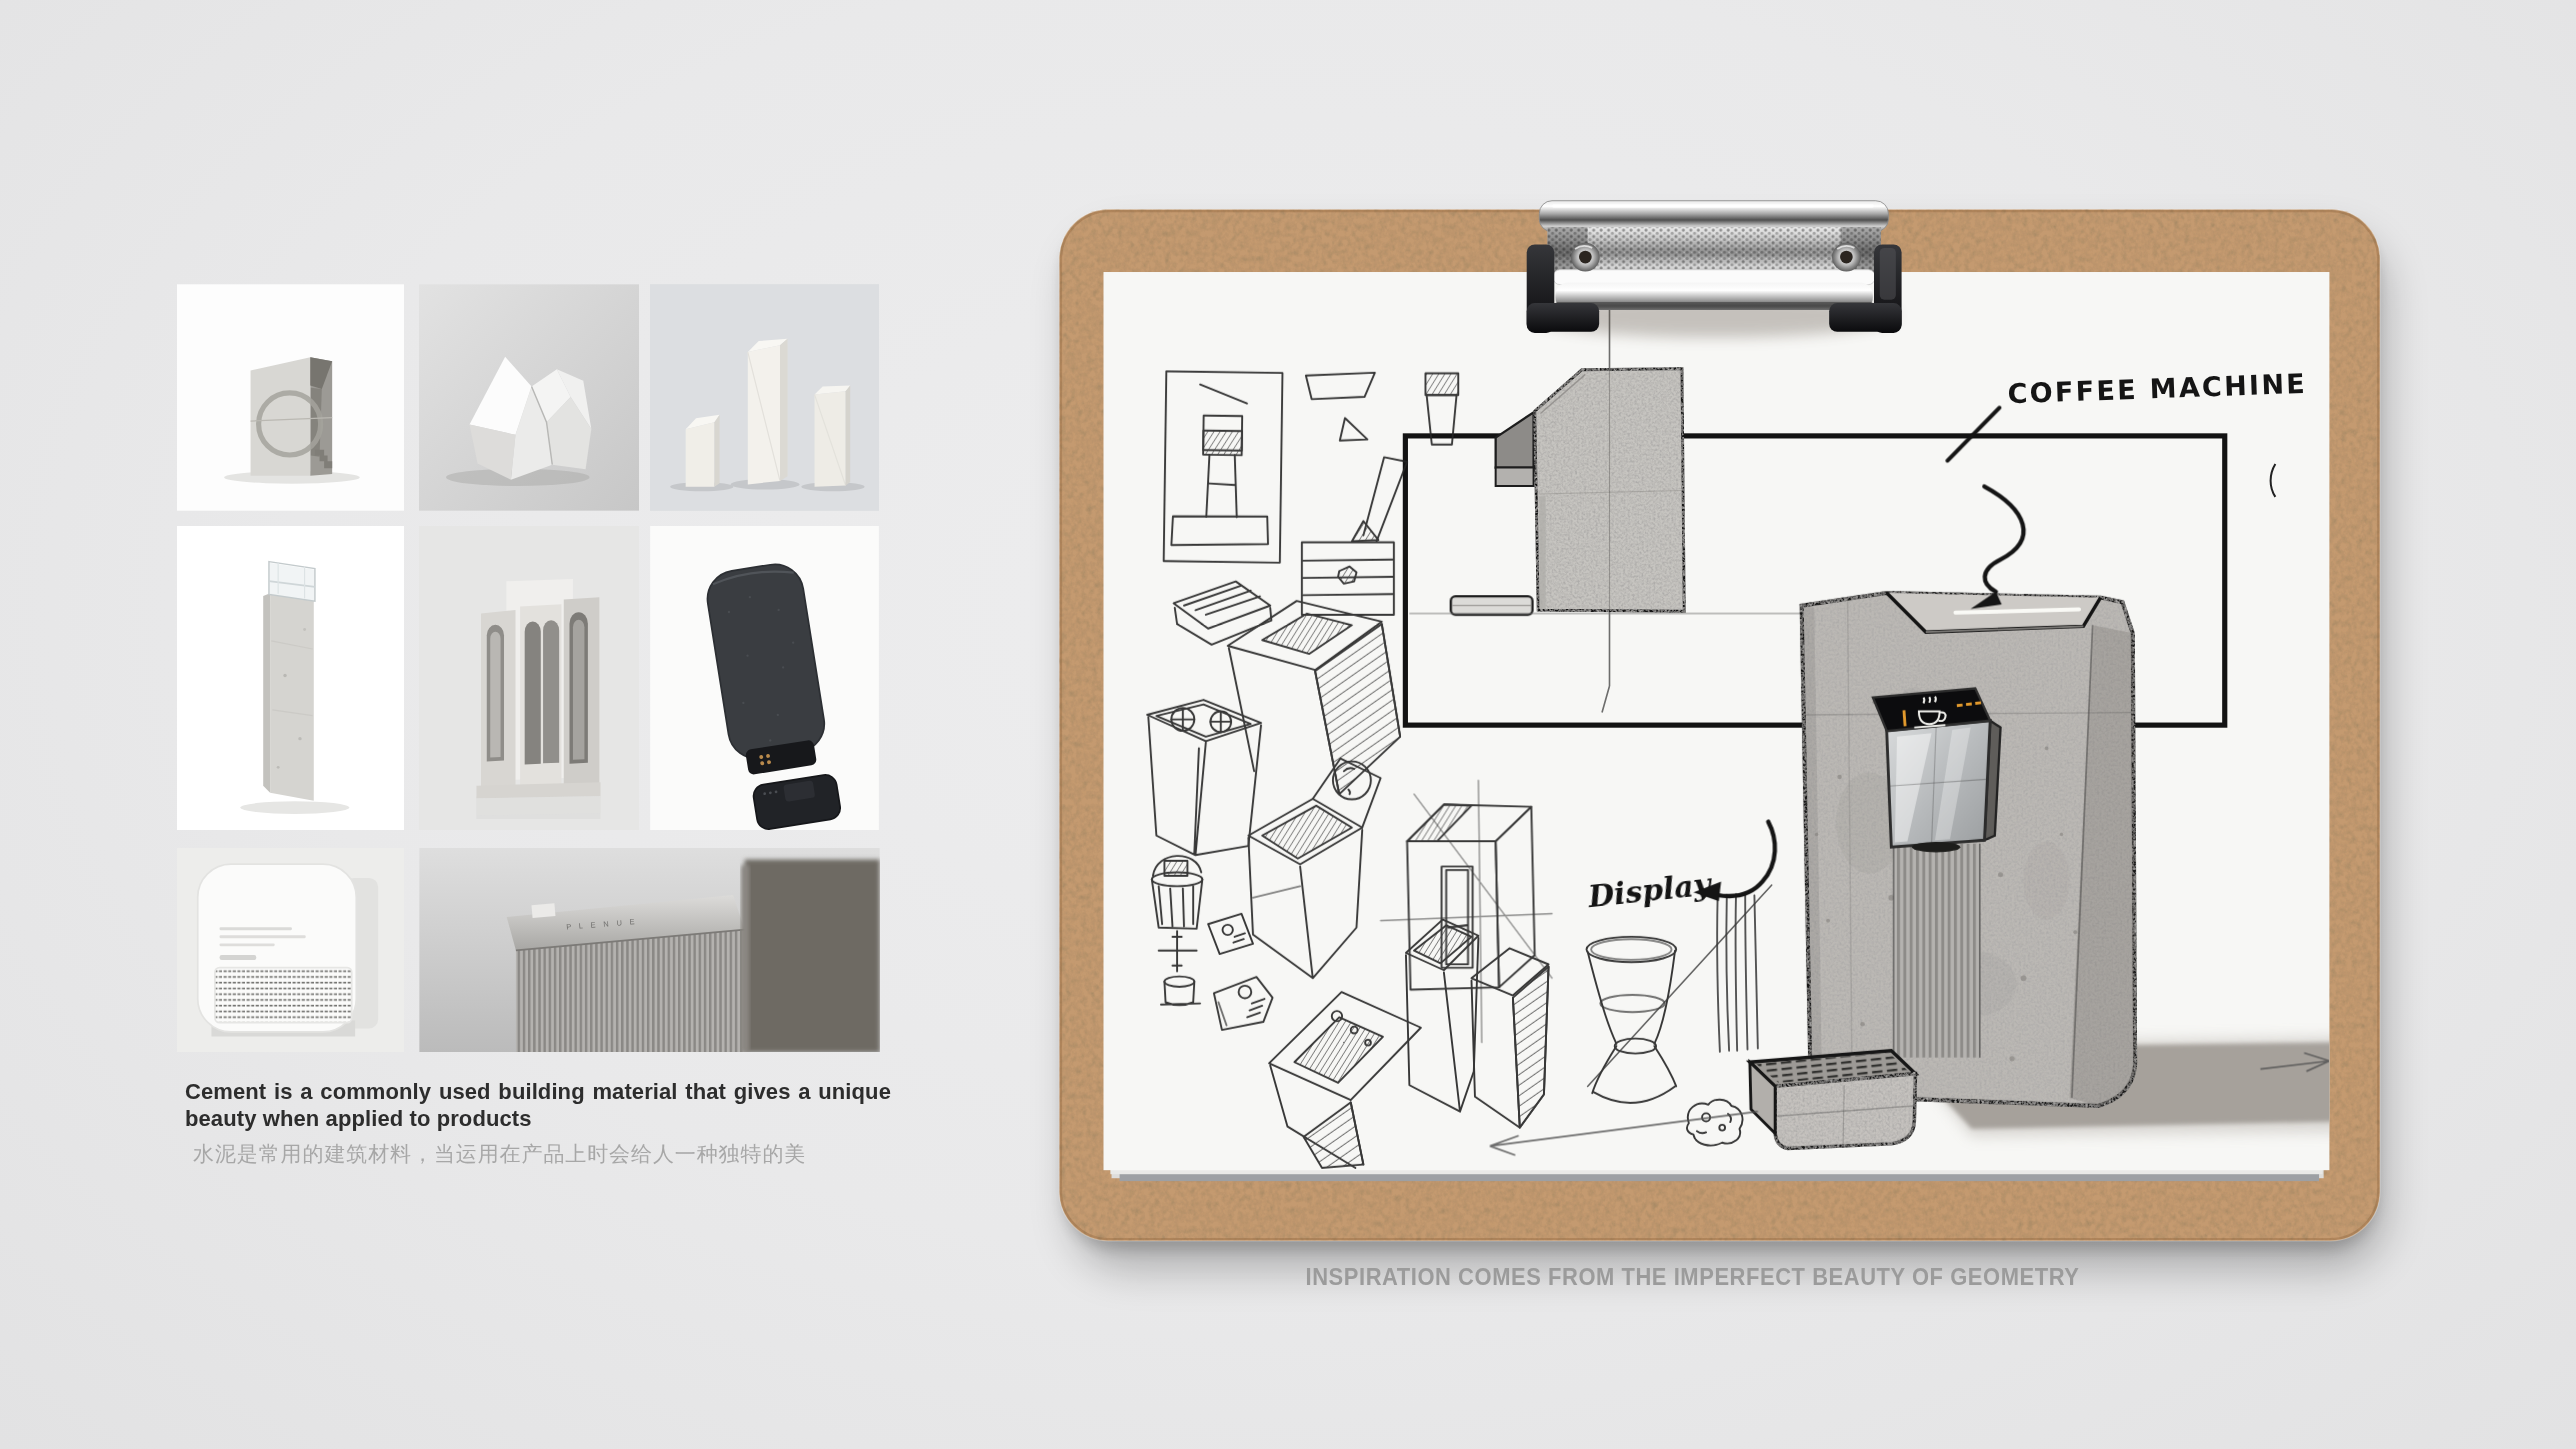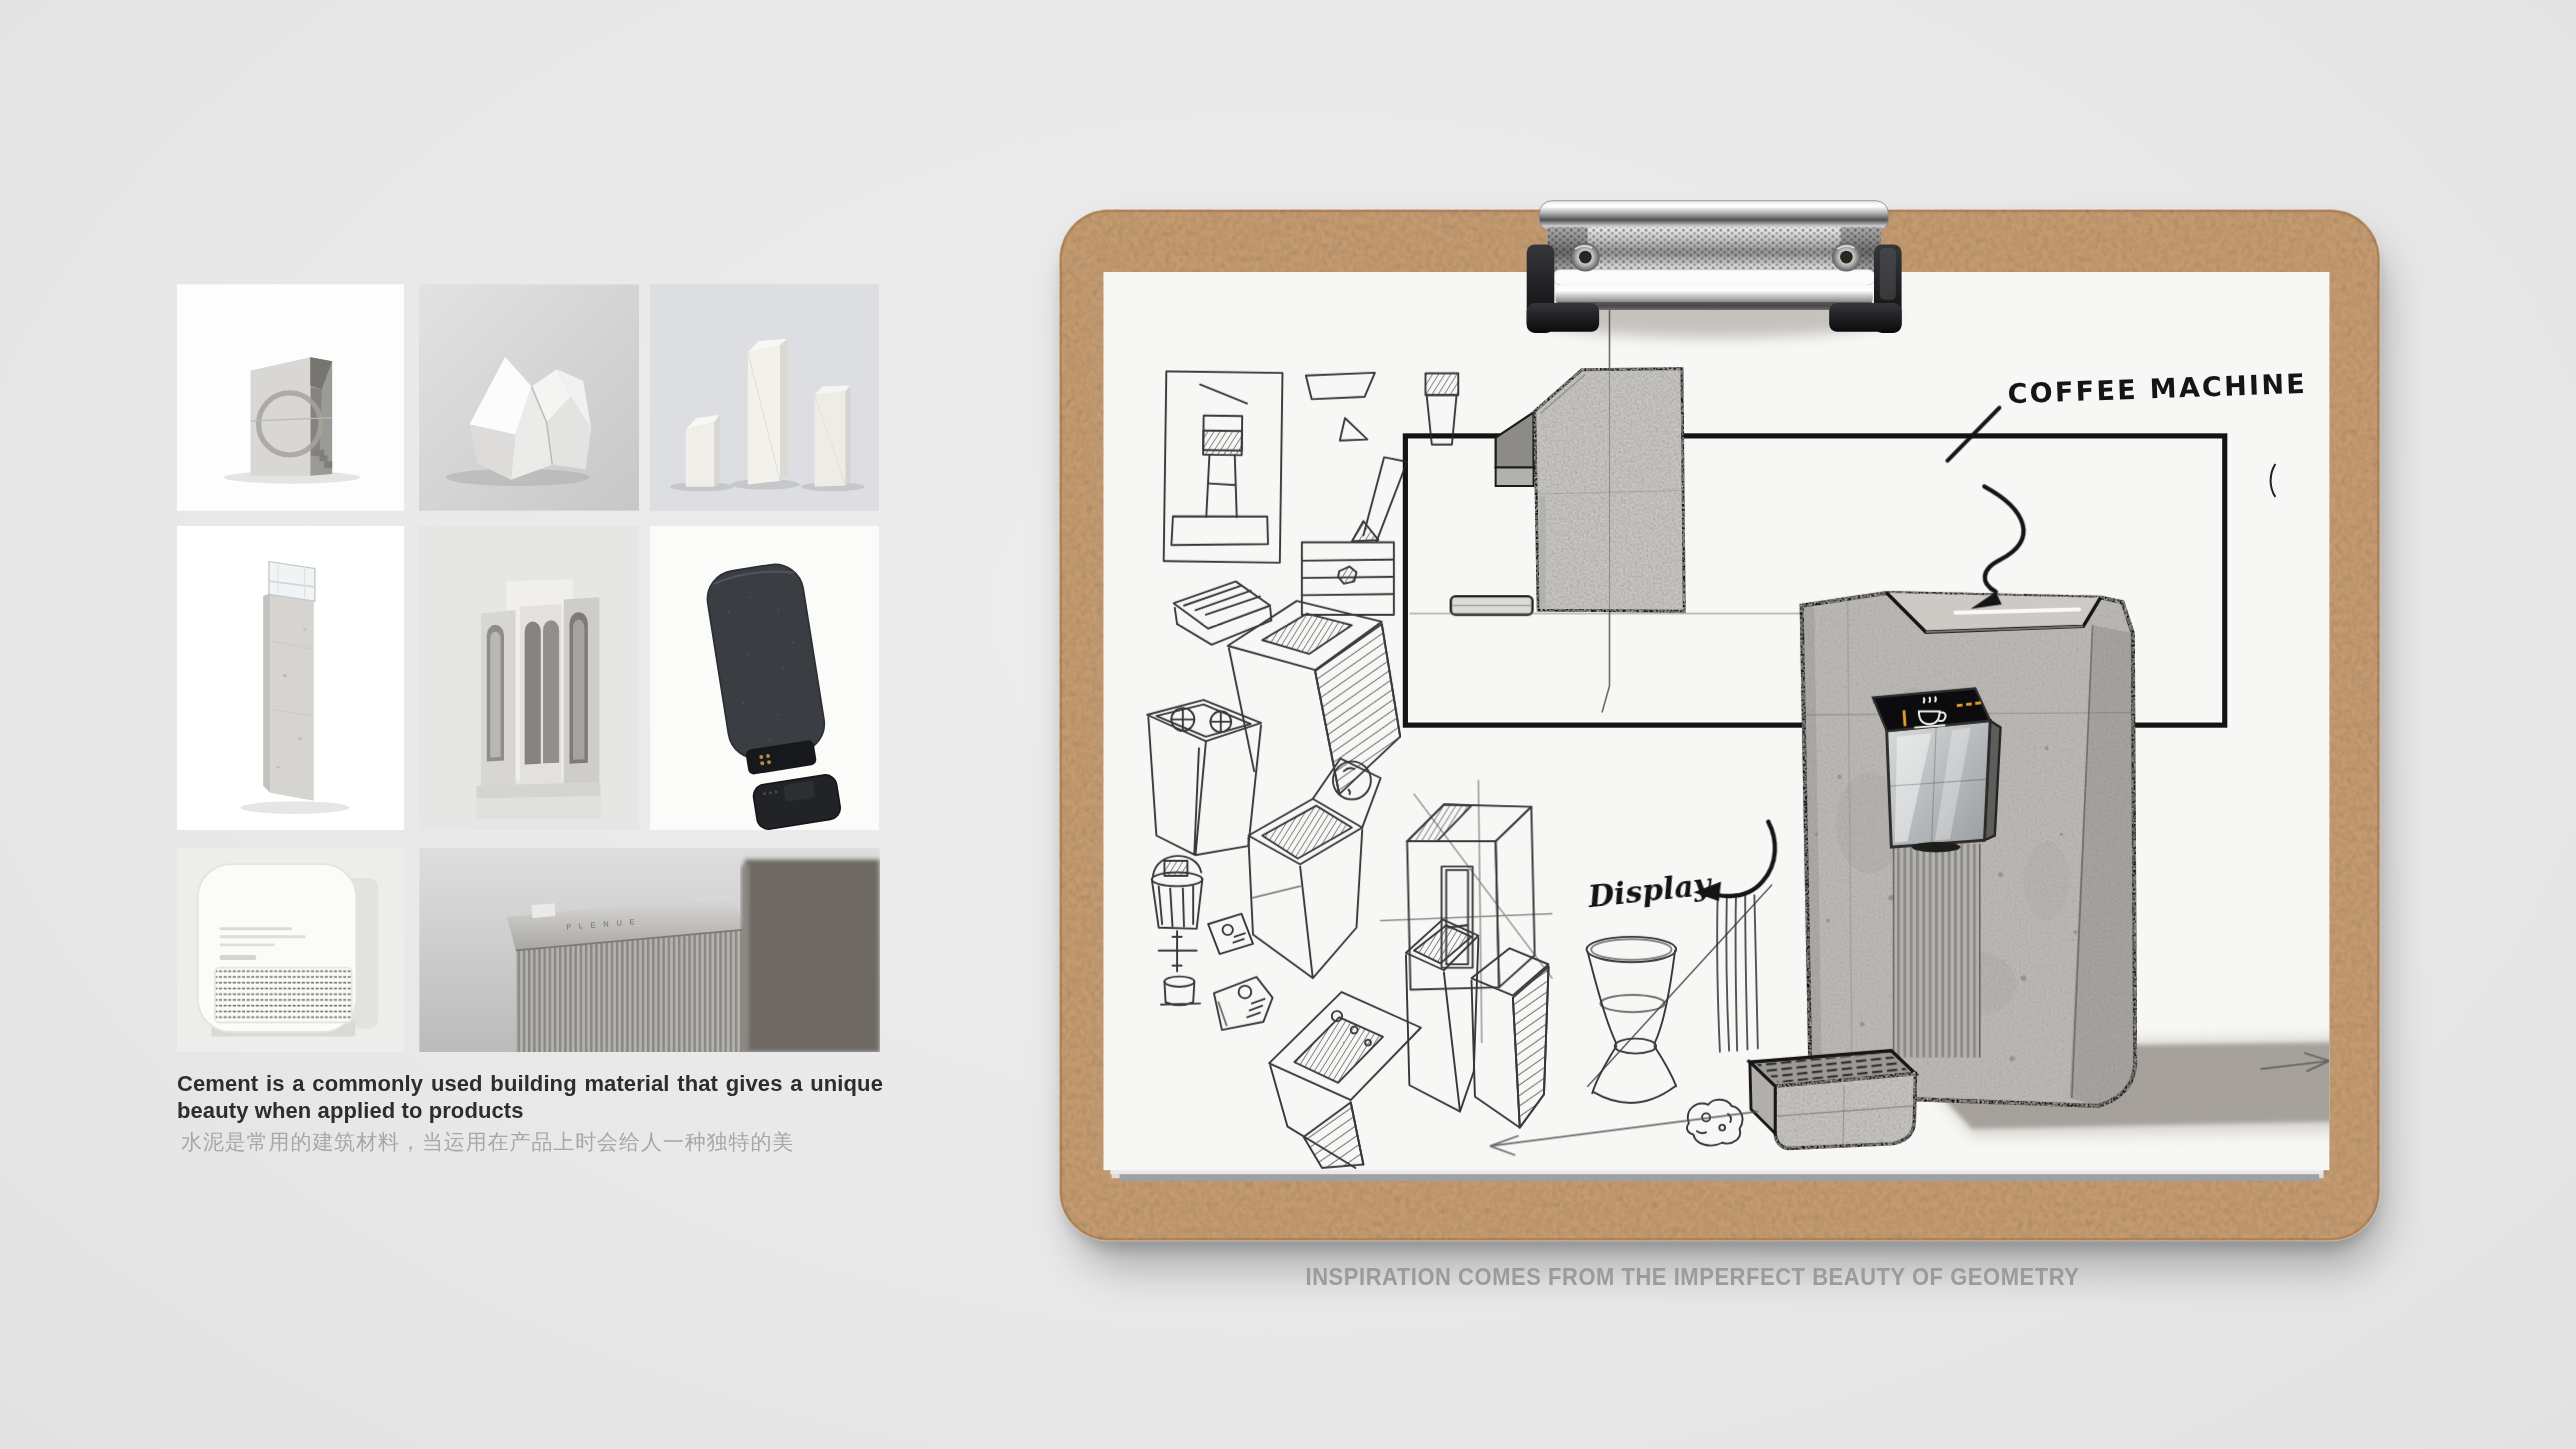--- a/index.html
+++ b/index.html
@@ -1,24 +1,24 @@
 <!DOCTYPE html>
 <html style="font-size:9.2px"><head>
 <meta charset="utf-8">
 <style>
   html,body{margin:0;padding:0;background:#e4e4e5;}
   .stage{position:relative;width:2576px;height:1449px;overflow:hidden;
          background:radial-gradient(ellipse at 50% 42%, #ededee 0%, #e9e9ea 55%, #e2e2e3 100%);
          font-family:"Liberation Sans", sans-serif;}
   .tile{position:absolute;overflow:hidden;}
   .tile svg{display:block;width:100%;height:100%;}
-  .cap-en{position:absolute;left:177px;top:1071px;width:706px;margin:0;
+  .cap-en{position:absolute;left:177px;top:1071px;width:706px;margin:8px;
           font:700 22px/1.22 "Liberation Sans", sans-serif;color:#2d2d2d;
           text-align:justify;letter-spacing:0.1px;}
-  .cap-zh{position:absolute;left:177px;top:1125px;width:747px;margin:4px;
+  .cap-zh{position:absolute;left:177px;top:1125px;width:747px;margin:16px;
           font:500 21px/1.3 "DejaVu Sans", sans-serif;color:#a7a7a7;letter-spacing:0.9px;}
   .clipboard-svg{position:absolute;left:1023px;top:173px;width:1426px;height:1156px;}
   .footer-cap{position:absolute;left:1175px;top:1263px;width:1035px;margin:0;z-index:5;
           font:700 23.6px/1.2 "Liberation Sans", sans-serif;color:#9b9b9b;text-align:center;
           letter-spacing:0.6px;transform:scaleX(.93);transform-origin:center;}
 </style>
 </head>
 <body>
 
 <div class="stage">

